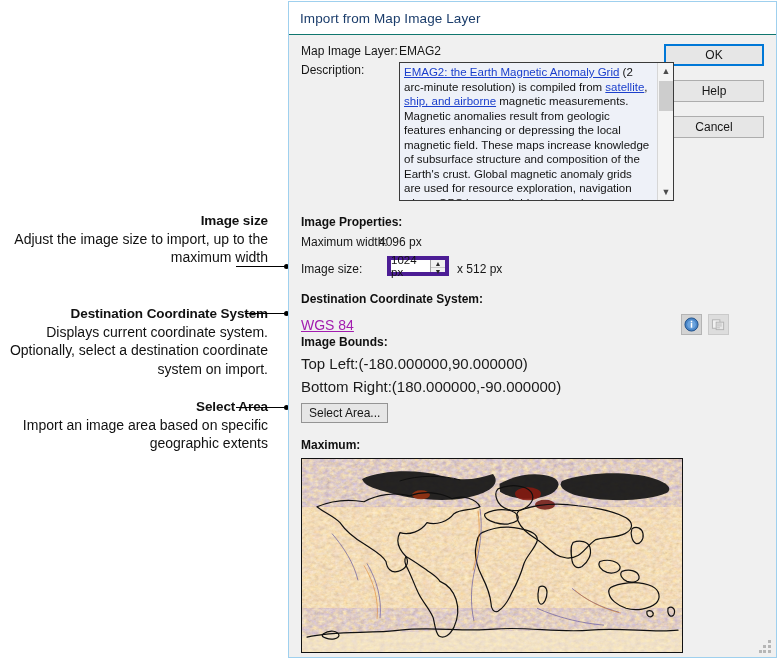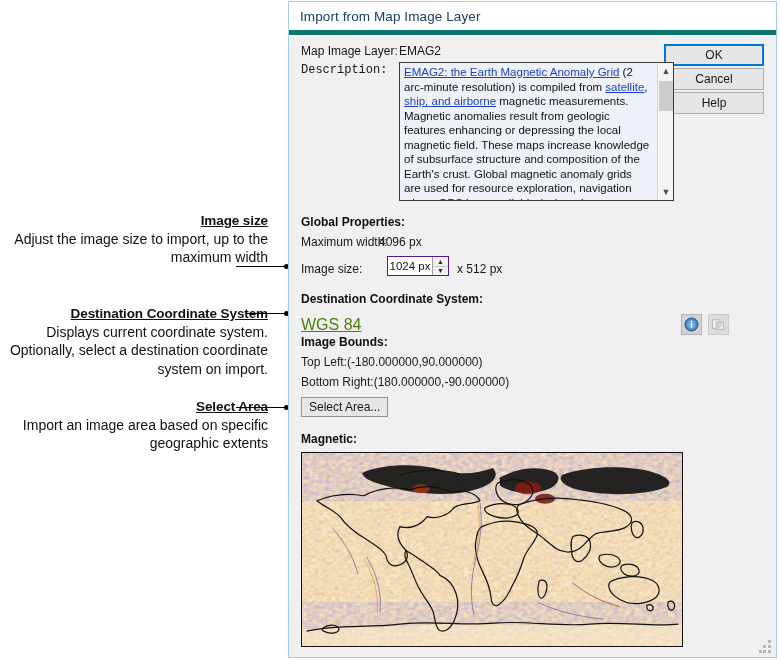--- a/index.html
+++ b/index.html
@@ -32,21 +32,20 @@
     text-align: right;
     line-height: 1.32;
     color: #111111;
     font-size: 13.5px;
   }
   .anno .anno-title {
     font-weight: bold;
     display: block;
     font-size: 13.5px;
     letter-spacing: -0.1px;
-    text-decoration: underline;
   }
   .anno .anno-body {
     display: block;
     font-size: 14px;
   }
   .leader {
     position: absolute;
     height: 1px;
     background: #000000;
   }
@@ -67,21 +66,21 @@
     height: 657px;
     background: #f0f0f0;
     border: 1px solid #9fd0ee;
     box-sizing: border-box;
     display: flex;
     flex-direction: column;
   }
   #title-bar {
     height: 33px;
     background: #ffffff;
-    border-bottom: 5px solid #0f766e;
+    border-bottom: 1px solid #0f766e;
     display: flex;
     align-items: center;
     padding-left: 11px;
     box-sizing: border-box;
     flex: 0 0 auto;
   }
   #dialog-title {
     font-size: 13.5px;
     color: #1b3d6b;
     letter-spacing: 0.1px;
@@ -106,21 +105,21 @@
     font-size: 12px;
     color: #161616;
   }
 
   #layer-row {
     margin-bottom: 4px;
   }
   #layer-label { width: 98px; }
 
   #desc-row { }
-  #desc-label { width: 98px; padding-top: 1px; font-family: Liberation Mono, monospace; }
+  #desc-label { width: 98px; padding-top: 1px; }
 
   
   #desc-box {
     position: relative;
     width: 275px;
     height: 139px;
     background: #eef1f8;
     border: 1px solid #3a3a3a;
     box-sizing: border-box;
     overflow: hidden;
@@ -181,21 +180,21 @@
     height: 22px;
     background: #e6e6e6;
     border: 1px solid #adadad;
     box-sizing: border-box;
     font-family: "Liberation Sans", sans-serif;
     font-size: 12px;
     color: #161616;
     display: flex;
     align-items: center;
     justify-content: center;
-    margin-bottom: 2px;
+    margin-bottom: 14px;
     cursor: default;
   }
   .dlg-button.default {
     border: 2px solid #0078d7;
     background: #e6e6e6;
   }
 
   
   .section-head {
     font-weight: bold;
@@ -210,21 +209,21 @@
 
   #imagesize-row {
     margin-top: 7px;
     align-items: flex-end;
   }
   #imagesize-label { width: 86px; }
 
   #spinner {
     width: 62px;
     height: 20px;
-    border: 1px solid #4c1d95;
+    border: 4px solid #4c1d95;
     background: #ffffff;
     box-sizing: border-box;
     display: flex;
     align-items: stretch;
   }
   #spinner-value {
     flex: 1 1 auto;
     display: flex;
     align-items: center;
     justify-content: center;
@@ -250,22 +249,22 @@
   .spin-btn.up { border-bottom: 1px solid #c8c8c8; }
   #imagesize-suffix { margin-left: 8px; font-size: 12px; }
 
   #dcs-head { margin-top: 16px; }
   #dcs-row {
     margin-top: 8px;
     align-items: center;
     justify-content: space-between;
   }
   #dcs-link {
-    font-size: 16px;
-    color: #4d7c0f;
+    font-size: 14px;
+    color: #a21caf;
     text-decoration: underline;
     cursor: pointer;
   }
   #dcs-icons {
     display: flex;
     gap: 6px;
     margin-right: 35px;
   }
   .icon-btn {
     width: 21px;
@@ -273,21 +272,21 @@
     background: #d3d3d3;
     border: 1px solid #b4b4b4;
     box-sizing: border-box;
     display: flex;
     align-items: center;
     justify-content: center;
   }
   .icon-btn.disabled { opacity: 0.62; }
 
   #bounds-head { }
-  .bounds-line { margin-top: 6px; font-size: 12px; }
+  .bounds-line { margin-top: 6px; font-size: 15px; }
 
   #select-area-btn {
     margin-top: 8px;
     display: inline-flex;
     align-items: center;
     justify-content: center;
     height: 20px;
     padding: 0 7px;
     background: #e6e6e6;
     border: 1px solid #949494;
@@ -356,22 +355,22 @@
 
   <div id="title-bar">
     <span id="dialog-title">Import from Map Image Layer</span>
   </div>
 
   <div id="dialog-body">
 
     
     <div id="button-col">
       <div class="dlg-button default">OK</div>
+      <div class="dlg-button">Help</div>
       <div class="dlg-button">Cancel</div>
-      <div class="dlg-button">Help</div>
     </div>
 
     
     <div class="row" id="layer-row">
       <span class="field-label" id="layer-label">Map Image Layer:</span>
       <span class="value-text">EMAG2</span>
     </div>
 
     
     <div class="row" id="desc-row">
@@ -380,21 +379,21 @@
         <div id="desc-text"><a href="#">EMAG2: the Earth Magnetic Anomaly Grid</a><span> (2 arc-minute resolution) is compiled from </span><a href="#">satellite</a><span>, </span><a href="#">ship, and airborne</a><span> magnetic measurements. Magnetic anomalies result from geologic features enhancing or depressing the local magnetic field. These maps increase knowledge of subsurface structure and composition of the Earth's crust. Global magnetic anomaly grids are used for resource exploration, navigation where GPS is unavailable (submarine, directional drilling, etc.), and for studying the evolution of the lithosphere.</span></div>
         <div id="desc-scroll">
           <div class="sb-arrow up">▲</div>
           <div id="sb-thumb"></div>
           <div class="sb-arrow down">▼</div>
         </div>
       </div>
     </div>
 
     
-    <div class="section-head" id="image-properties">Global Properties:</div>
+    <div class="section-head" id="image-properties">Image Properties:</div>
 
     <div class="row" id="maxwidth-row">
       <span class="field-label" id="maxwidth-label">Maximum width:</span>
       <span class="value-text">4096 px</span>
     </div>
 
     <div class="row" id="imagesize-row">
       <span class="field-label" id="imagesize-label">Image size:</span>
       <div id="spinner">
         <div id="spinner-value">1024 px</div>
@@ -431,21 +430,21 @@
     </div>
 
     
     <div class="section-head" id="bounds-head">Image Bounds:</div>
     <div class="bounds-line">Top Left:(-180.000000,90.000000)</div>
     <div class="bounds-line">Bottom Right:(180.000000,-90.000000)</div>
 
     <div id="select-area-btn">Select Area...</div>
 
     
-    <div class="section-head" id="preview-head">Magnetic:</div>
+    <div class="section-head" id="preview-head">Maximum:</div>
 
     <div id="preview-frame">
       <svg viewBox="0 0 760 388" preserveAspectRatio="none" aria-hidden="true">
         <defs>
           <filter id="noiseWarm" x="0" y="0" width="100%" height="100%">
             <feTurbulence type="fractalNoise" baseFrequency="0.12 0.16" numOctaves="3" seed="7" result="t"></feTurbulence>
             <feColorMatrix in="t" type="matrix" values="0.9 0.5 0 0 0.05
                       0.45 0.3 0 0 0.03
                       0.05 0.05 0 0 0.02
                       0 0 0 0.85 0"></feColorMatrix>

